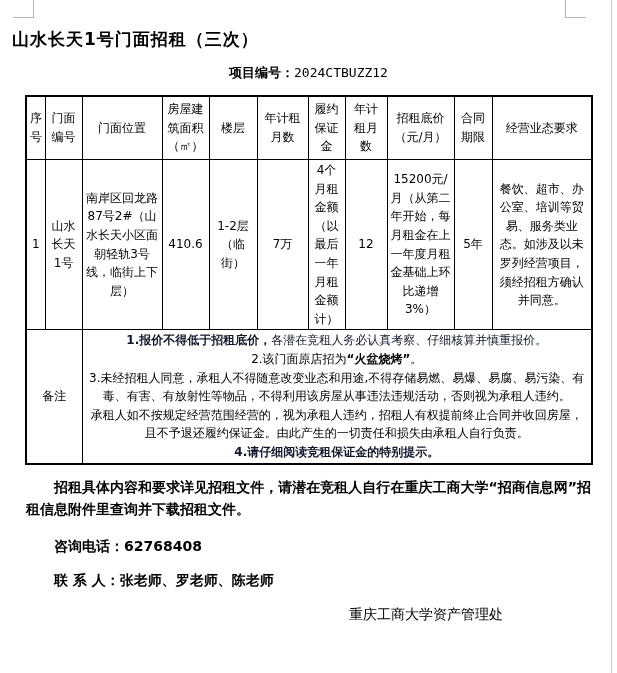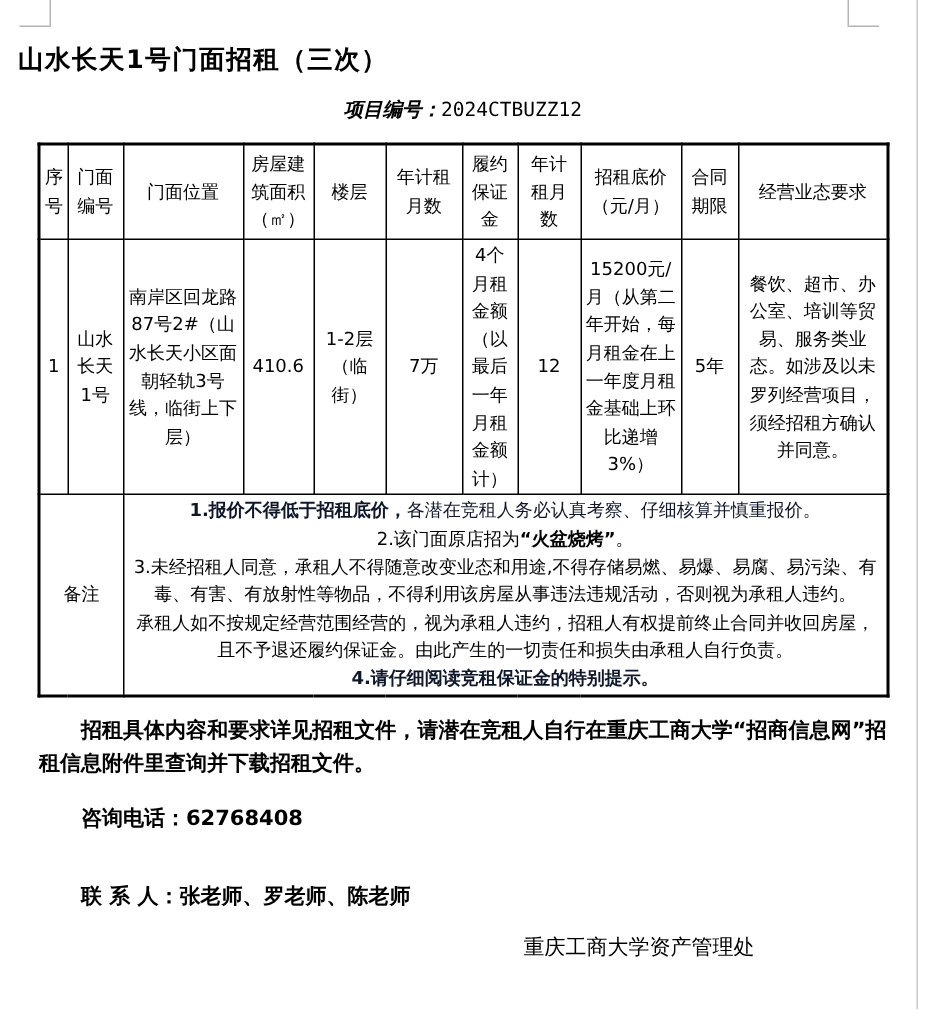--- a/index.html
+++ b/index.html
@@ -14,21 +14,21 @@
   
   .crop{position:absolute;background:#b4b4b4;}
   .crop-tl-v{left:33px;top:0;width:1px;height:17px;}
   .crop-tl-h{left:13px;top:17px;width:21px;height:1px;}
   .crop-tr-v{left:565px;top:0;width:1px;height:17px;}
   .crop-tr-h{left:565px;top:17px;width:21px;height:1px;}
   .edge-right{position:absolute;left:611px;top:0;width:1px;height:673px;background:#c9c9c9;}
 
   .title{margin:28px 12px 0;text-align:left;font-size:17px;font-weight:bold;letter-spacing:1px;}
   .project{margin-top:13px;text-align:center;font-size:13px;}
-  .project .label{font-weight:bold;font-style:italic;}
+  .project .label{font-weight:bold;}
   .project .num{font-family:"DejaVu Sans Mono",monospace;font-weight:normal;}
   .para{margin:20px 26px 0;font-size:14px;line-height:1.62;text-indent:2em;text-align:justify;}
 
   table.rent{
     margin:13px 0 0 25px;
     width:566px;
     border-collapse:collapse;
     table-layout:fixed;
     border:2px solid #000;
     font-size:12px;
@@ -52,21 +52,21 @@
     line-height:1.42;
     vertical-align:top;
   }
   td.notes-cell p{margin:0;}
   .red{color:#0f172a;}
   .bold{font-weight:bold;}
 
   .detail{margin-top:11px;font-weight:bold;}
   .line{margin:0 26px;font-size:14px;line-height:1.4;}
   .phone{margin-top:16px;padding-left:2em;font-weight:bold;}
-  .contacts{margin-top:33px;padding-left:2em;font-weight:bold;}
+  .contacts{margin-top:15px;padding-left:2em;font-weight:bold;}
   .org{margin-top:14px;text-align:right;padding-right:88px;}
 </style>
 </head>
 <body>
 
 <div class="page">
 
   <div class="crop crop-tl-v"></div>
   <div class="crop crop-tl-h"></div>
   <div class="crop crop-tr-v"></div>

